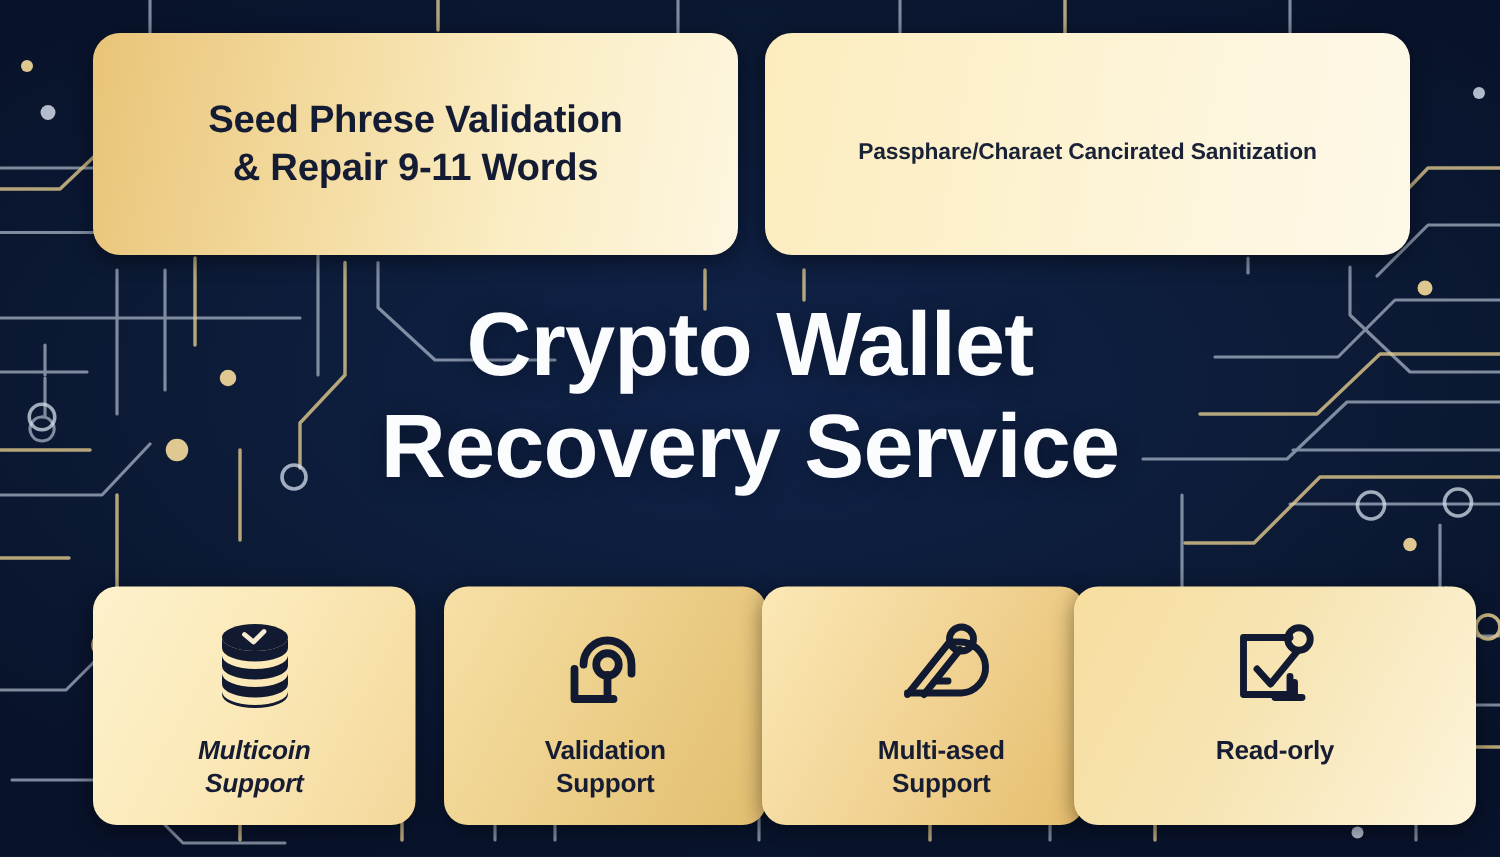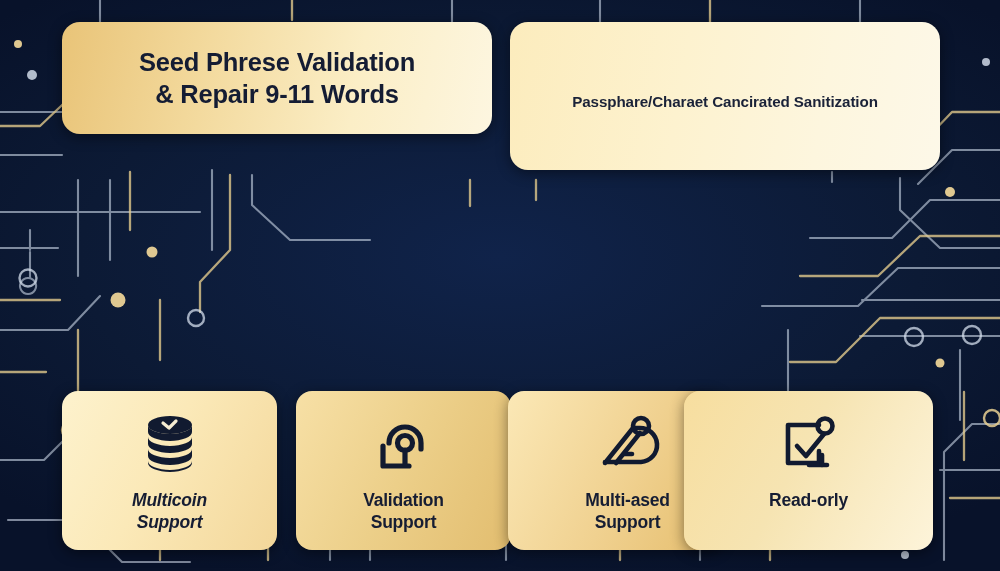--- a/index.html
+++ b/index.html
@@ -25,21 +25,21 @@
     box-shadow:0 3px 14px rgba(0,0,0,0.45);
   }
 
   
   .top-card {
     display:flex; flex-direction:column;
     align-items:center; justify-content:center;
     padding:10px 20px;
   }
   #top-card-1 {
-    left:62px; top:22px; width:430px; height:112px;
+    left:62px; top:22px; width:430px; height:148px;
     background:linear-gradient(100deg,#e9c478 0%,#f3da9e 34%,#fbeec6 68%,#fdf6e0 100%);
   }
   #top-card-2 {
     left:510px; top:22px; width:430px; height:148px;
     background:linear-gradient(100deg,#fcecbd 0%,#fdf2cf 40%,#fdf6de 72%,#fdf8e8 100%);
   }
   .tc-title {
     font-size:25.5px; font-weight:700; color:#141c33;
     line-height:1.26; text-align:center; letter-spacing:-0.2px;
   }
@@ -64,21 +64,21 @@
   .feat {
     display:flex; flex-direction:column;
     align-items:center; justify-content:flex-start;
     padding-top:22px;
     top:391px; width:215px; height:159px;
     border-radius:16px;
   }
   #feat-1 { left:62px;  background:linear-gradient(118deg,#fdf2cd 0%,#fbe9b8 45%,#f3d79a 100%);font-style:italic; }
   #feat-2 { left:296px; background:linear-gradient(118deg,#f7e0a6 0%,#eccf89 50%,#e2bd6f 100%); }
   #feat-3 { left:508px; background:linear-gradient(118deg,#fbe8b6 0%,#f0d190 55%,#e5bd6c 100%);padding-left:24px; }
-  #feat-4 { left:684px; width:249px; background:linear-gradient(118deg,#f7de9f 0%,#f6e4b2 45%,#fdf4da 100%);align-items:center; }
+  #feat-4 { left:716px; width:268px; background:linear-gradient(118deg,#f7de9f 0%,#f6e4b2 45%,#fdf4da 100%);align-items:center; }
 
   .feat-icon { width:64px; height:62px; display:block; }
   .feat-label {
     margin-top:14px;
     font-size:17.5px; font-weight:600; color:#161d33;
     line-height:1.26; text-align:center; letter-spacing:-0.2px;
   }
   .feat-label .l2 { display:block; }
 </style>
 </head>
@@ -181,20 +181,24 @@
     <div class="tc-title">
       <span>Seed Phrese Validation</span><br>
       <span>&amp; Repair 9-11 Words</span>
     </div>
   </div>
 
   <div class="card top-card" id="top-card-2">
     <div class="tc-sub">Passphare/Charaet Cancirated Sanitization</div>
   </div>
 
+  <div class="headline">
+    <span>Crypto Wallet</span>
+    <span class="l2">Recovery Service</span>
+  </div>
 
   <div class="card feat" id="feat-1">
     <svg class="feat-icon" viewBox="0 0 64 62">
       <g fill="#111a30">
         <ellipse cx="32" cy="12" rx="22" ry="9"></ellipse>
         <path d="M10 12 v7 a22 9 0 0 0 44 0 v-7 a22 9 0 0 1 -44 0 z"></path>
         <path d="M10 24 v7 a22 9 0 0 0 44 0 v-7 a22 9 0 0 1 -44 0 z"></path>
         <path d="M10 36 v7 a22 9 0 0 0 44 0 v-7 a22 9 0 0 1 -44 0 z"></path>
         <path d="M10 48 v2 a22 9 0 0 0 44 0 v-2 a22 9 0 0 1 -44 0 z"></path>
       </g>

